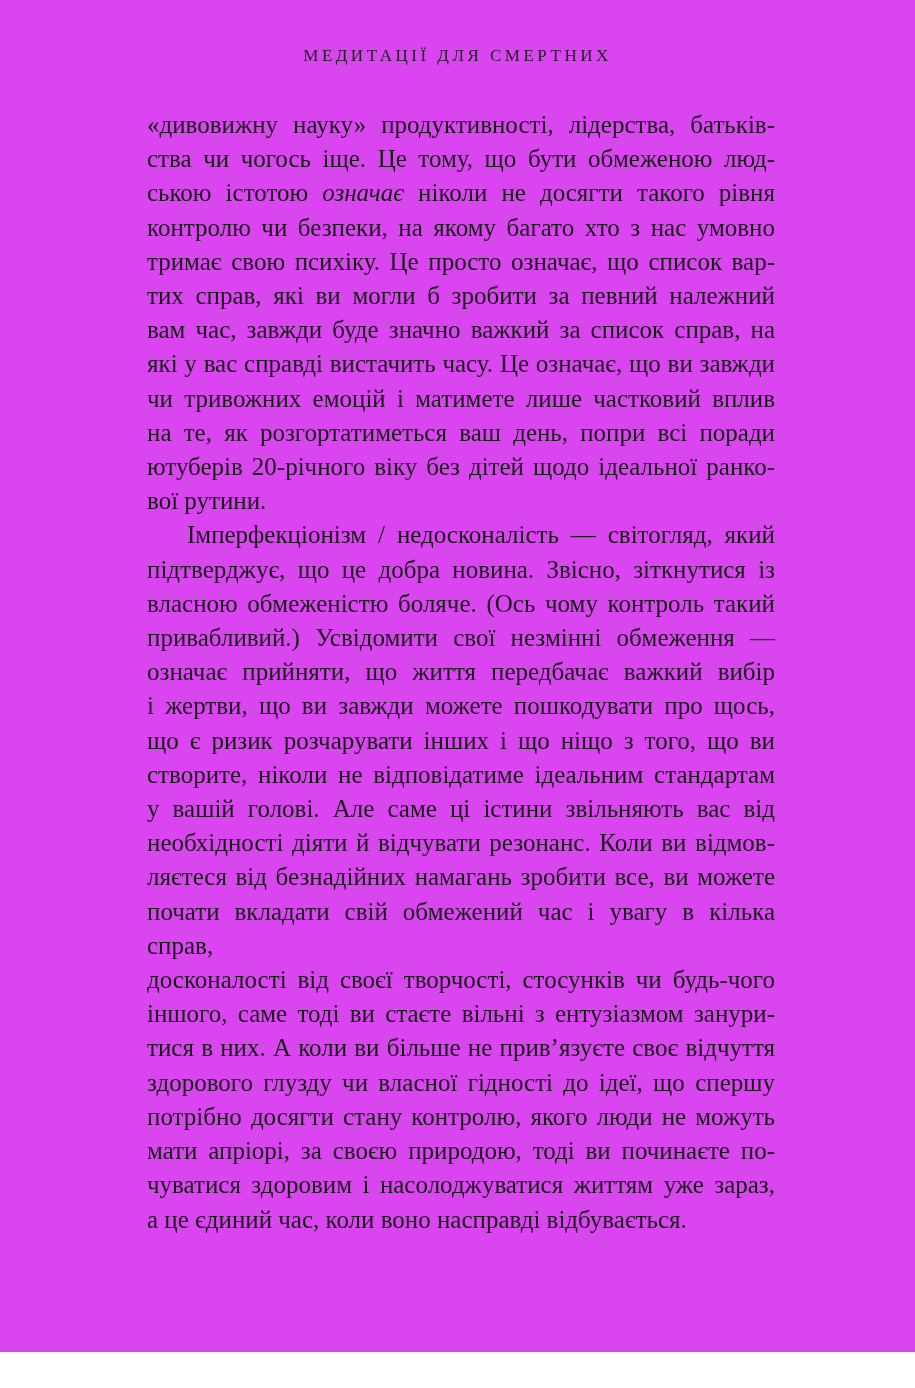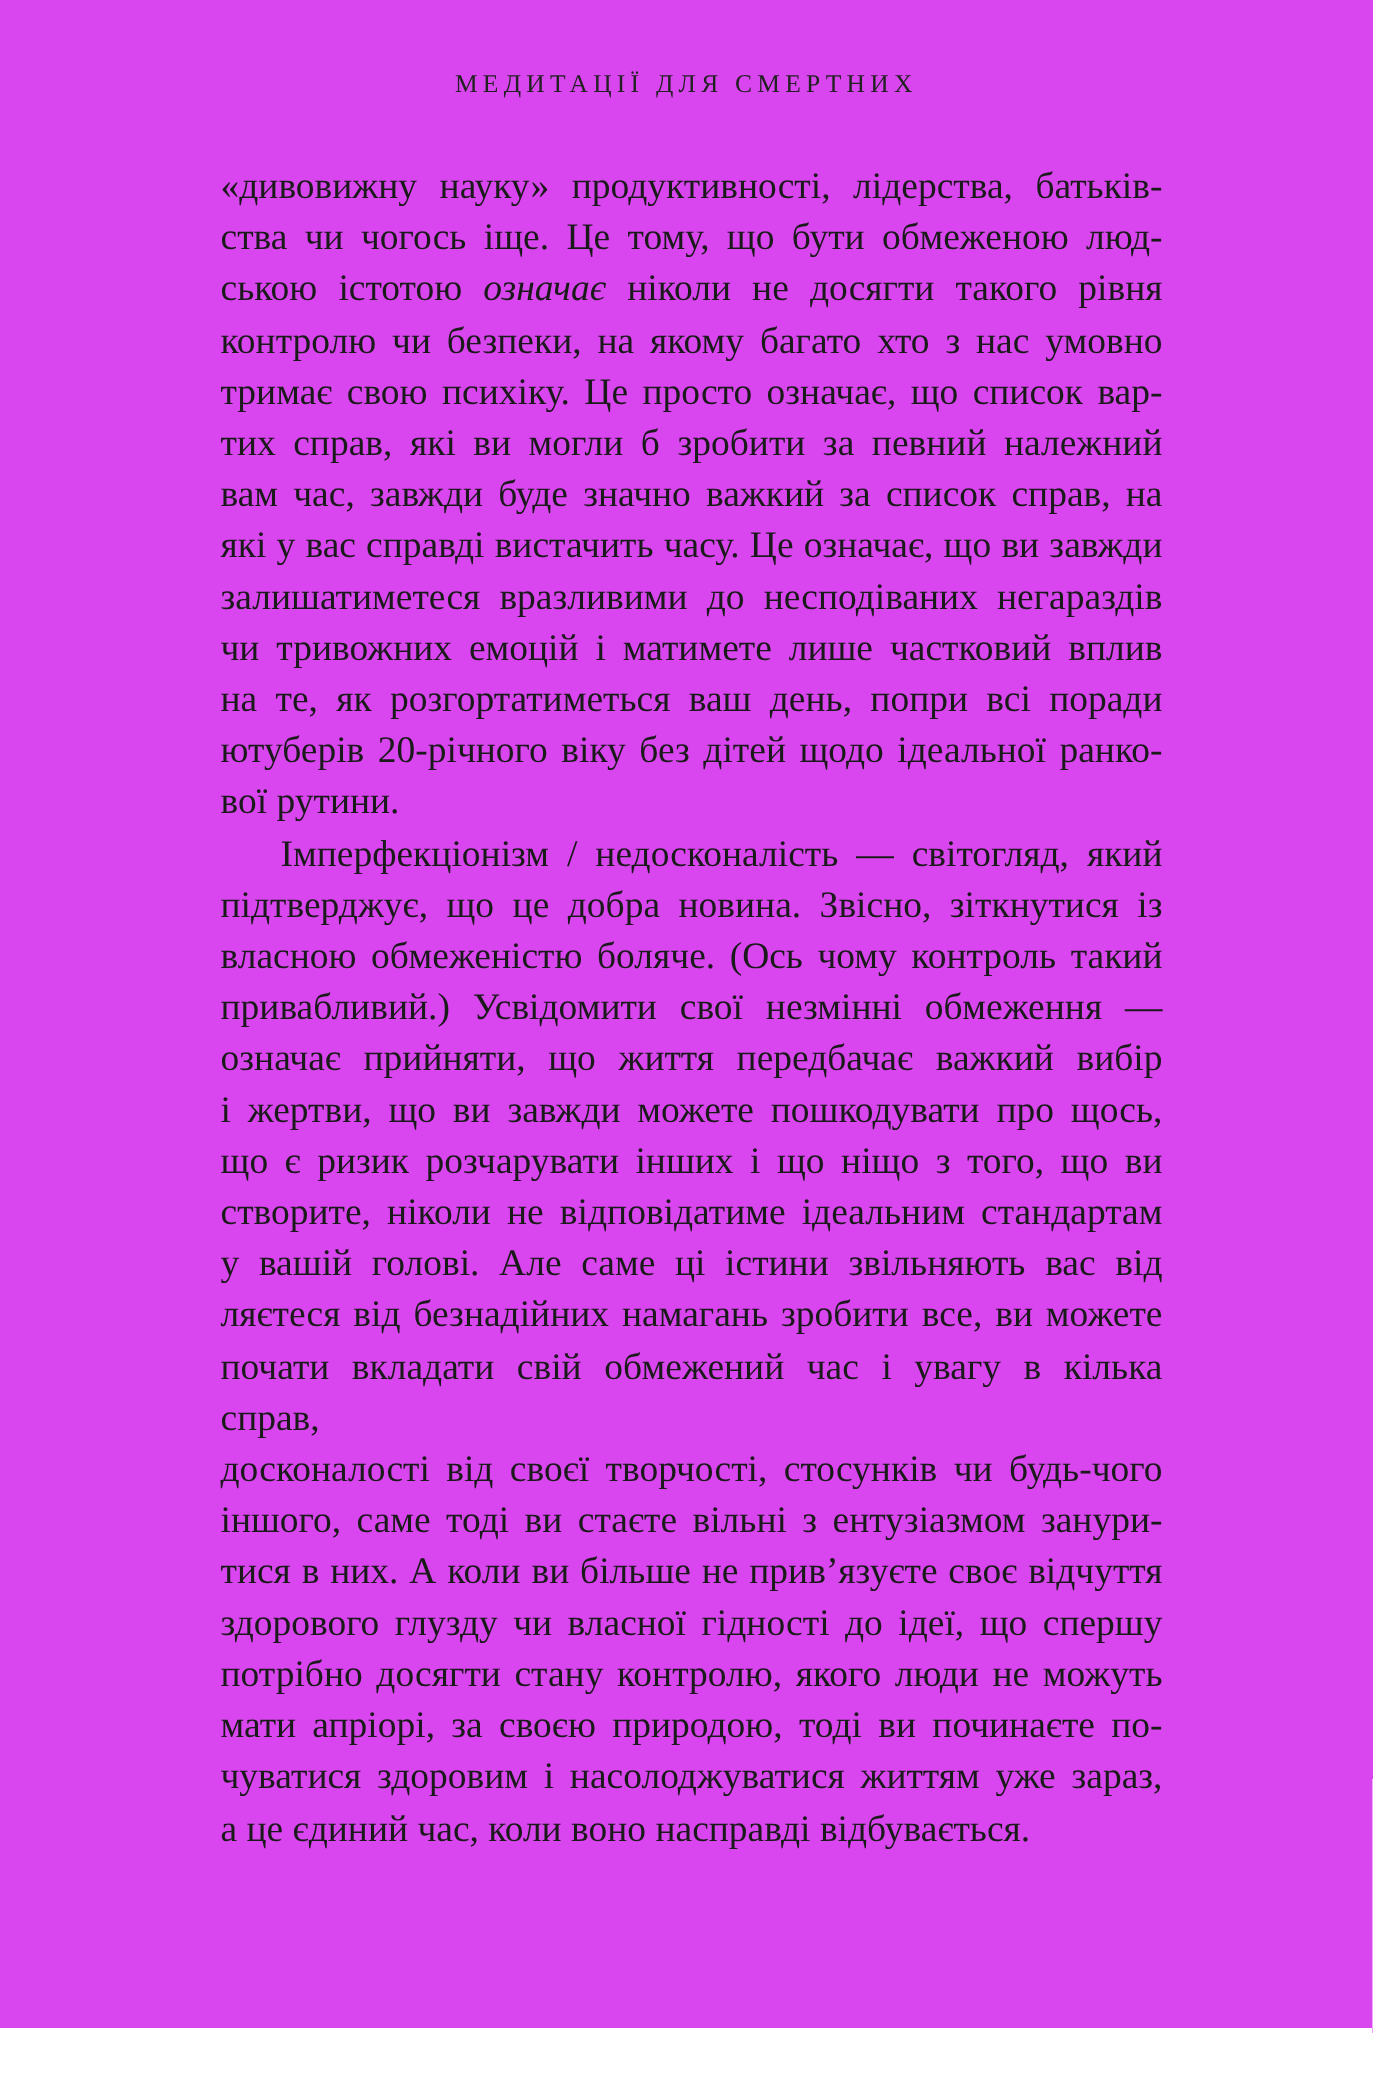--- a/index.html
+++ b/index.html
@@ -66,34 +66,34 @@
 
   <div class="body-text">
       <div class="line">«дивовижну науку» продуктивності, лідерства, батьків-</div>
       <div class="line">ства чи чогось іще. Це тому, що бути обмеженою люд-</div>
       <div class="line">ською істотою <span class="it">означає</span> ніколи не досягти такого рівня</div>
       <div class="line">контролю чи безпеки, на якому багато хто з нас умовно</div>
       <div class="line">тримає свою психіку. Це просто означає, що список вар-</div>
       <div class="line">тих справ, які ви могли б зробити за певний належний</div>
       <div class="line">вам час, завжди буде значно важкий за список справ, на</div>
       <div class="line">які у вас справді вистачить часу. Це означає, що ви завжди</div>
-      <div class="line">залишатиметеся вразливими до несподіваних негараздів</div>
       <div class="line">чи тривожних емоцій і матимете лише частковий вплив</div>
       <div class="line">на те, як розгортатиметься ваш день, попри всі поради</div>
       <div class="line">ютуберів 20-річного віку без дітей щодо ідеальної ранко-</div>
       <div class="line para-end">вої рутини.</div>
       <div class="line indent">Імперфекціонізм / недосконалість — світогляд, який</div>
       <div class="line">підтверджує, що це добра новина. Звісно, зіткнутися із</div>
       <div class="line">власною обмеженістю боляче. (Ось чому контроль такий</div>
       <div class="line">привабливий.) Усвідомити свої незмінні обмеження —</div>
       <div class="line">означає прийняти, що життя передбачає важкий вибір</div>
       <div class="line">і жертви, що ви завжди можете пошкодувати про щось,</div>
       <div class="line">що є ризик розчарувати інших і що ніщо з того, що ви</div>
       <div class="line">створите, ніколи не відповідатиме ідеальним стандартам</div>
       <div class="line">у вашій голові. Але саме ці істини звільняють вас від</div>
+      <div class="line">необхідності діяти й відчувати резонанс. Коли ви відмов-</div>
       <div class="line">ляєтеся від безнадійних намагань зробити все, ви можете</div>
       <div class="line">почати вкладати свій обмежений час і увагу в кілька справ,</div>
       <div class="line">досконалості від своєї творчості, стосунків чи будь-чого</div>
       <div class="line">іншого, саме тоді ви стаєте вільні з ентузіазмом занури-</div>
       <div class="line">тися в них. А коли ви більше не прив’язуєте своє відчуття</div>
       <div class="line">здорового глузду чи власної гідності до ідеї, що спершу</div>
       <div class="line">потрібно досягти стану контролю, якого люди не можуть</div>
       <div class="line">мати апріорі, за своєю природою, тоді ви починаєте по-</div>
       <div class="line">чуватися здоровим і насолоджуватися життям уже зараз,</div>
       <div class="line para-end">а це єдиний час, коли воно насправді відбувається.</div>

